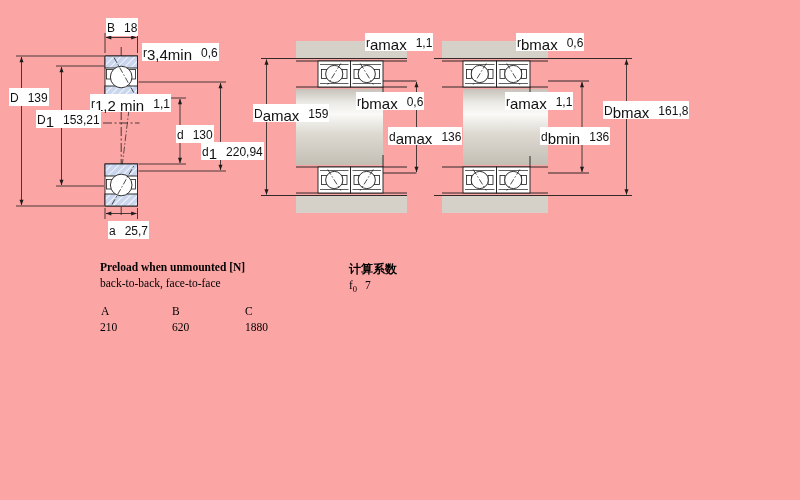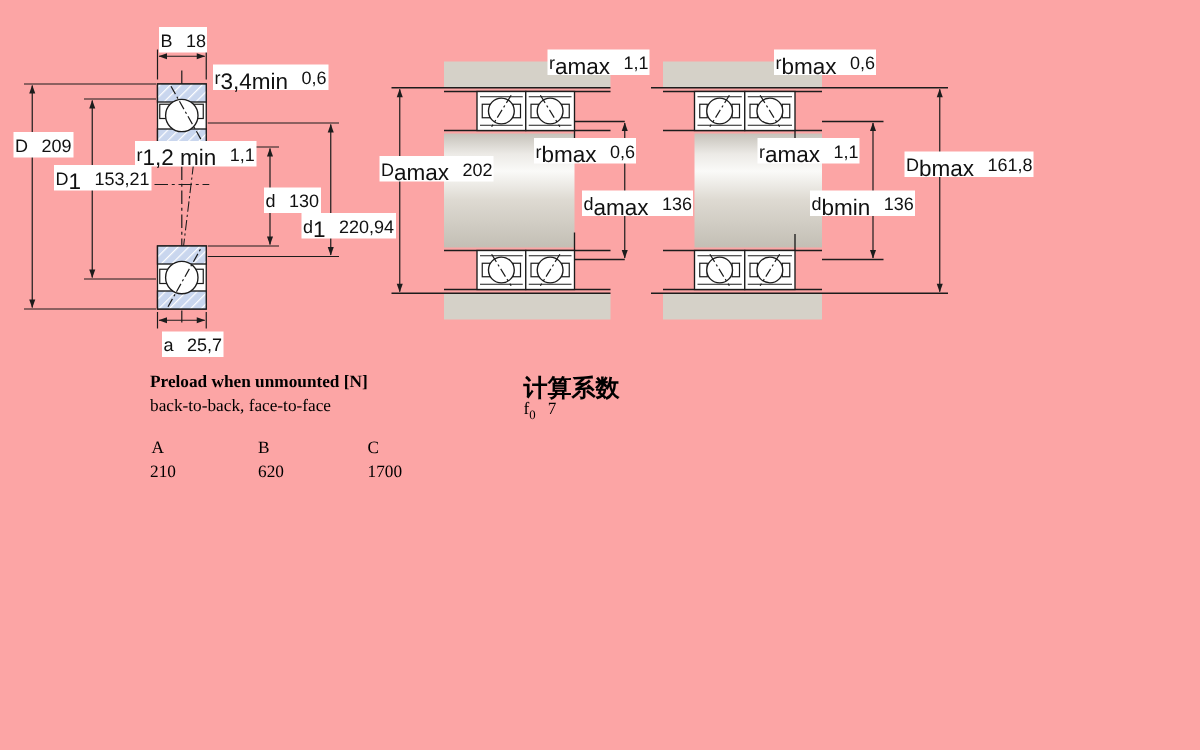--- a/index.html
+++ b/index.html
@@ -3,21 +3,21 @@
 <meta charset="utf-8">
 <style>
   html,body{margin:0;padding:0;background:#fff;}
   #page{position:relative;width:800px;height:500px;background:#fca5a5;overflow:hidden;
         font-family:"Liberation Sans",sans-serif;}
   #gfx{position:absolute;left:0;top:0;}
   .dim{position:absolute;font:12px "Liberation Sans",sans-serif;color:#111;
        background:#fff;white-space:nowrap;padding:0 1px;line-height:1.15;}
   .dim .s{font-size:15px;position:relative;top:3px;}
   .dim .v{margin-left:9px;}
-  .txt{position:absolute;font:11.5px "Liberation Serif",serif;color:#000;white-space:nowrap;}
+  .txt{position:absolute;font:11.5px "Liberation Serif",serif;color:#000;white-space:nowrap;margin-top:12px;}
   .txt.b{font-weight:bold;}
   .txt .s{font-size:8.5px;position:relative;top:3px;}
   .txt .v{margin-left:8px;}
 </style>
 </head>
 <body>
 
 <div id="page">
 
 <svg id="gfx" width="800" height="500" viewBox="0 0 800 500">
@@ -192,43 +192,43 @@
         <line x1="498.5" y1="189.5" x2="528" y2="189.5" stroke-width="0.7"></line>
         <rect x="500" y="175.5" width="5" height="9" fill="#fff" stroke-width="0.8"></rect>
         <rect x="521.5" y="175.5" width="5" height="9" fill="#fff" stroke-width="0.8"></rect>
         <circle cx="513.25" cy="180" r="8.6" fill="#fff"></circle>
         <line x1="519.75" y1="169.5" x2="506.75" y2="190.5" stroke-width="0.8" stroke-dasharray="6,2,1.5,2"></line>
       </g>
 </svg>
 
 <span class="dim" style="left:106px;top:18px"><span>B</span><span class="s"></span><span class="v">18</span></span>
 <span class="dim" style="left:142px;top:43px"><span>r</span><span class="s">3,4min</span><span class="v">0,6</span></span>
-<span class="dim" style="left:9px;top:88px"><span>D</span><span class="s"></span><span class="v">209</span></span>
+<span class="dim" style="left:9px;top:88px"><span>D</span><span class="s"></span><span class="v">139</span></span>
 <span class="dim" style="left:90px;top:94px"><span>r</span><span class="s">1,2 min</span><span class="v">1,1</span></span>
 <span class="dim" style="left:36px;top:110px"><span>D</span><span class="s">1</span><span class="v">153,21</span></span>
 <span class="dim" style="left:176px;top:125px"><span>d</span><span class="s"></span><span class="v">130</span></span>
 <span class="dim" style="left:201px;top:142px"><span>d</span><span class="s">1</span><span class="v">220,94</span></span>
 <span class="dim" style="left:108px;top:221px"><span>a</span><span class="s"></span><span class="v">25,7</span></span>
 
 <span class="dim" style="left:365px;top:33px"><span>r</span><span class="s">amax</span><span class="v">1,1</span></span>
-<span class="dim" style="left:253px;top:104px"><span>D</span><span class="s">amax</span><span class="v">202</span></span>
+<span class="dim" style="left:253px;top:104px"><span>D</span><span class="s">amax</span><span class="v">159</span></span>
 <span class="dim" style="left:356px;top:92px"><span>r</span><span class="s">bmax</span><span class="v">0,6</span></span>
 <span class="dim" style="left:388px;top:127px"><span>d</span><span class="s">amax</span><span class="v">136</span></span>
 
 <span class="dim" style="left:516px;top:33px"><span>r</span><span class="s">bmax</span><span class="v">0,6</span></span>
 <span class="dim" style="left:505px;top:92px"><span>r</span><span class="s">amax</span><span class="v">1,1</span></span>
 <span class="dim" style="left:603px;top:101px"><span>D</span><span class="s">bmax</span><span class="v">161,8</span></span>
 <span class="dim" style="left:540px;top:127px"><span>d</span><span class="s">bmin</span><span class="v">136</span></span>
 
 <div class="txt b" style="left:100px;top:249px">Preload when unmounted [N]</div>
 <div class="txt" style="left:100px;top:265px">back-to-back, face-to-face</div>
 
-<div class="txt b" style="left:349px;top:249px;font-size:16px">计算系数</div>
+<div class="txt b" style="left:349px;top:249px;font-size:12px">计算系数</div>
 <div class="txt" style="left:349px;top:267px"><span>f</span><span class="s">0</span><span class="v">7</span></div>
 
 <span class="txt" style="left:101px;top:293px">A</span>
 <span class="txt" style="left:172px;top:293px">B</span>
 <span class="txt" style="left:245px;top:293px">C</span>
 <span class="txt" style="left:100px;top:309px">210</span>
 <span class="txt" style="left:172px;top:309px">620</span>
-<span class="txt" style="left:245px;top:309px">1700</span>
+<span class="txt" style="left:245px;top:309px">1880</span>
 
 </div>
 
 </body></html>

